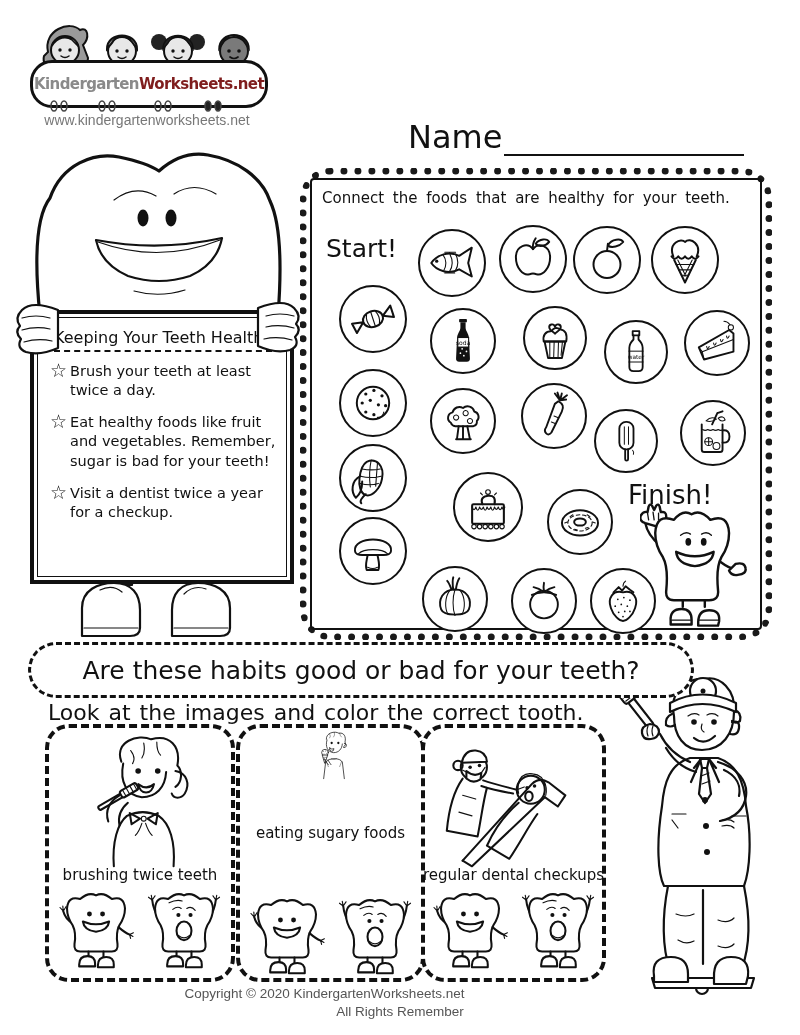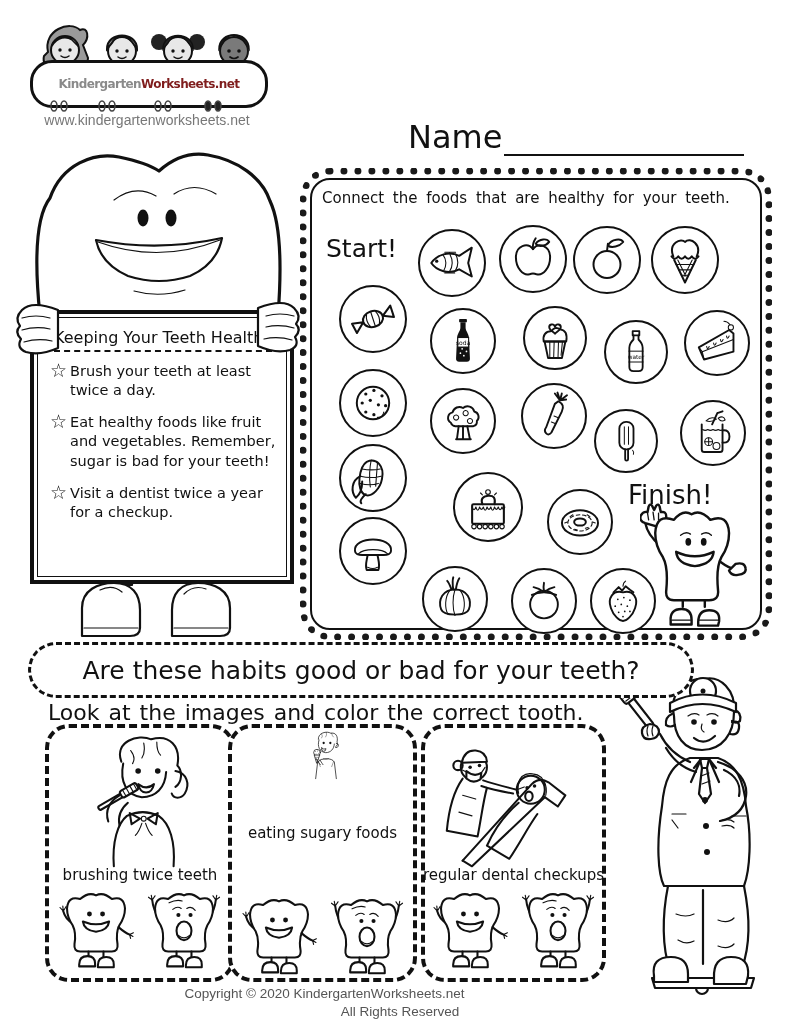--- a/index.html
+++ b/index.html
@@ -10,40 +10,40 @@
   svg{display:block;}
   .s{fill:none;stroke:#111;stroke-width:2.2;stroke-linecap:round;stroke-linejoin:round;}
   .sf{fill:#fff;stroke:#111;stroke-width:2.2;stroke-linejoin:round;stroke-linecap:round;}
   .k{fill:#111;stroke:none;}
   .th{stroke-width:1.2;}
   .t3{stroke-width:3.2;}
   svg text{font-family:"DejaVu Sans",sans-serif;}
   
   #brandBanner{left:30px;top:60px;width:232px;height:42px;border:3px solid #111;border-radius:22px;
     background:#fff;display:flex;align-items:center;justify-content:center;white-space:nowrap;
-    font-size:12px;letter-spacing:-0.6px;z-index:2;}
+    font-size:15px;letter-spacing:-0.6px;z-index:2;}
   #brandBanner .g{color:#8a8a8a;font-weight:600;}
   #brandBanner .b{color:#7f1d1d;font-weight:800;}
   #logoUrl{left:18px;top:112px;width:258px;text-align:center;font-size:14px;color:#777;
     font-family:"Liberation Sans",sans-serif;}
   
   #pageTitle{left:295px;top:26px;width:470px;text-align:center;font-size:30px;letter-spacing:0.5px;}
   #nameRow{left:408px;top:118px;width:336px;display:flex;align-items:flex-end;}
   #nameRow .lbl{font-size:32px;}
   #nameRow .line{flex:1;border-bottom:2.5px solid #111;height:30px;margin-left:2px;}
   
   #sign{left:30px;top:310px;width:256px;height:266px;border:4px solid #111;background:#fff;z-index:2;}
   #signInner{position:absolute;inset:3px;border:1.6px solid #111;padding:8px 10px 0 12px;}
   #signHead{font-size:16px;text-align:center;border-bottom:2.2px dashed #111;padding-bottom:3px;
     margin:2px 4px 10px 4px;white-space:nowrap;}
   .tip{display:flex;margin-bottom:13px;font-size:14.5px;line-height:1.32;}
   .tip .star{font-size:19px;line-height:1;margin:-1px 3px 0 0;}
   
   #panel{left:300px;top:168px;width:458px;height:458px;border:7px dotted #1a1a1a;border-radius:30px;z-index:1;}
-  #panelInner{position:absolute;inset:3px;border:2.4px solid #111;border-radius:20px;}
+  #panelInner{position:absolute;inset:3px;border:2.4px solid #111;border-radius:4px;}
   #panelInstr{position:absolute;left:10px;right:8px;top:9px;font-size:15px;word-spacing:4px;
     white-space:nowrap;}
   #startLbl{position:absolute;left:14px;top:54px;font-size:25px;}
   #finishLbl{position:absolute;left:316px;top:300px;font-size:26px;}
   .circ{position:absolute;border:2.4px solid #111;border-radius:50%;background:#fff;
     display:flex;align-items:center;justify-content:center;}
   
   #habitsQ{left:28px;top:642px;width:660px;height:50px;border:3.6px dashed #111;border-radius:28px;
     display:flex;align-items:center;justify-content:center;font-size:25px;white-space:nowrap;background:#fff;z-index:3;}
   #habitsInstr{left:48px;top:700px;font-size:22px;word-spacing:2px;}
@@ -442,21 +442,21 @@
           <circle class="k" cx="47" cy="31" r="2.2"></circle>
         <ellipse class="sf" cx="40" cy="48" rx="8" ry="10"></ellipse>
         <path class="s th" d="M34,53 q6,5 12,0"></path>
         <path class="s" d="M32,70 L32,76 M48,70 L48,76"></path>
         <path class="sf" d="M22,84 q0,-9 9,-9 q8,0 8,8 v3 h-17 Z"></path>
         <path class="sf" d="M42,85 q0,-9 9,-9 q8,0 8,8 v3 h-17 Z"></path>
       </svg>
     </div>
   </div>
 
-  <div class="card" style="left:228px;width:181px;gap:48px;">
+  <div class="card" style="left:236px;width:181px;gap:48px;">
     <svg class="pic" width="160" height="140" viewBox="0 0 160 150">
       <path class="s" d="M66,28 C64,8 92,2 104,10 C118,6 126,20 122,36 C125,42 123,47 119,49"></path>
       <path class="s th" d="M76,12 q5,7 0,12 M90,7 q3,9 -2,14 M106,9 q1,9 5,12"></path>
       <path class="s" d="M120,40 q8,0 6,8 q-2,7 -9,4"></path>
       <path class="s" d="M68,30 C62,50 70,66 88,68 C103,68 113,57 114,42"></path>
       <circle class="k" cx="82" cy="39" r="3.4"></circle>
         <circle class="k" cx="102" cy="39" r="3.4"></circle>
       <path class="sf" d="M76,54 q7,6 13,2 q-1,9 -8,8 q-6,-1 -5,-10 Z"></path>
       <path class="s th" d="M76,57 q-5,4 -4,9"></path>
       <circle class="s" cx="62" cy="68" r="10"></circle>
@@ -602,15 +602,15 @@
     <path class="sf" d="M64,48 Q96,32 130,48 L130,39 Q96,22 64,39 Z"></path>
 
     <path class="s th" d="M82,52 q6,-4 11,-1 M101,51 q6,-3 11,1"></path>
     <circle class="k" cx="88" cy="58" r="2.8"></circle>
       <circle class="k" cx="108" cy="58" r="2.8"></circle>
     <path class="s th" d="M96,60 q-2,6 2,8"></path>
     <path class="s" d="M88,74 Q98,82 109,72"></path>
   </svg>
 
   <div id="foot1" class="abs">Copyright © 2020 KindergartenWorksheets.net</div>
-  <div id="foot2" class="abs">All Rights Reserved</div>
+  <div id="foot2" class="abs">All Rights Remember</div>
 
 </div>
 
 </body></html>

